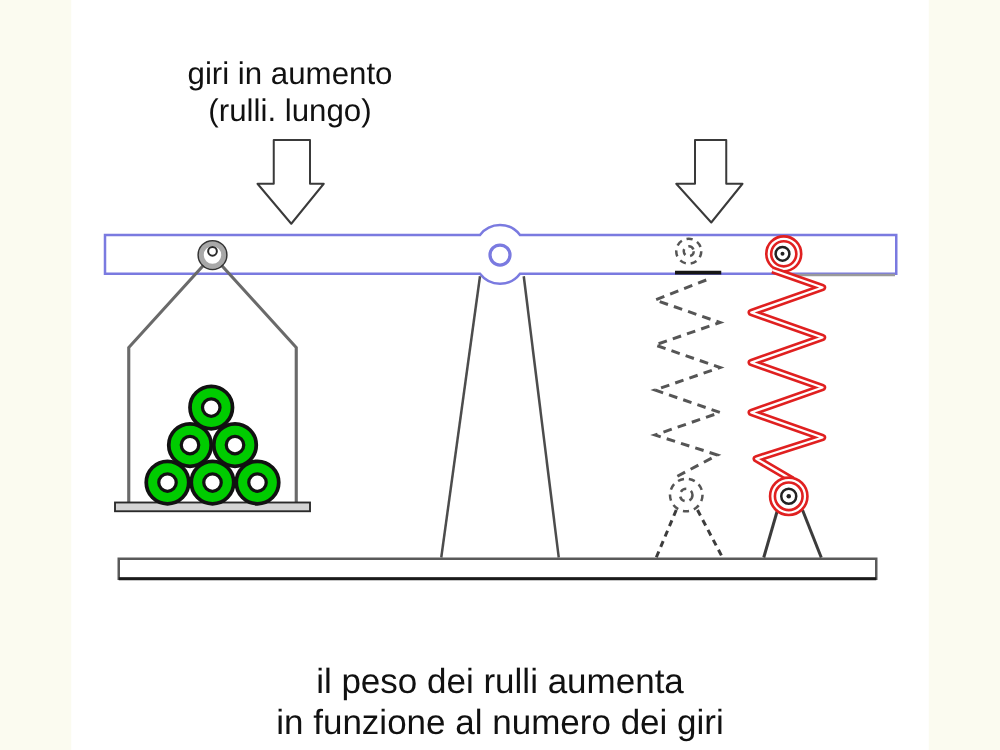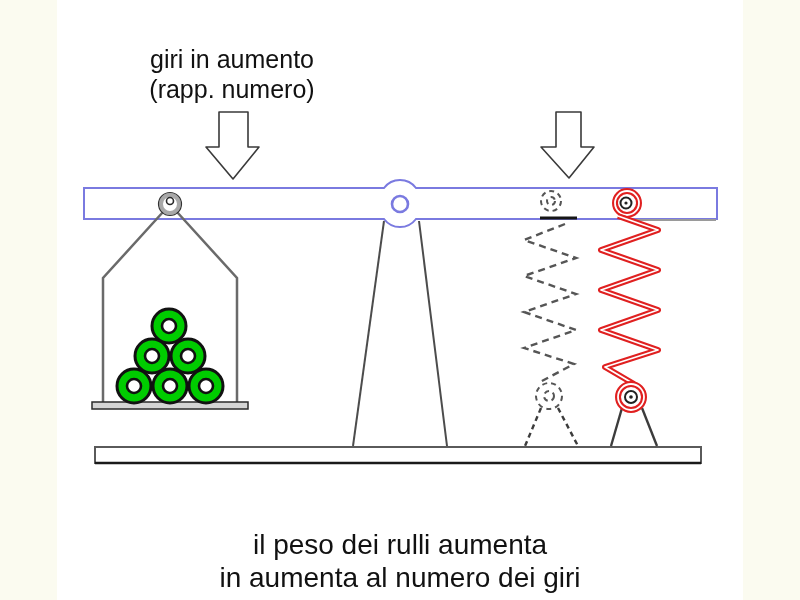--- a/index.html
+++ b/index.html
@@ -121,23 +121,23 @@
       <circle class="red-ribbon-core" cx="631" cy="397" r="13"></circle>
       <circle class="anchor-ring" cx="626" cy="203" r="5.5"></circle>
       <circle class="anchor-dot" cx="626" cy="203" r="1.6"></circle>
       <circle class="anchor-ring" cx="631" cy="397" r="6"></circle>
       <circle class="anchor-dot" cx="631" cy="397" r="1.8"></circle>
     </g>
   </svg>
 
   <div class="text-block label-top" style="left:82px;top:44px;width:300px;">
     <div>giri in aumento</div>
-    <div>(rapp. numero)</div>
+    <div>(rulli. lungo)</div>
   </div>
 
   <div class="text-block label-top" style="left:412px;top:44px;width:300px;">
   </div>
 
   <div class="text-block caption" style="left:150px;top:516px;width:500px;">
     <div>il peso dei rulli aumenta</div>
-    <div>in aumenta al numero dei giri</div>
+    <div>in funzione al numero dei giri</div>
   </div>
 </div>
 
 </body></html>

